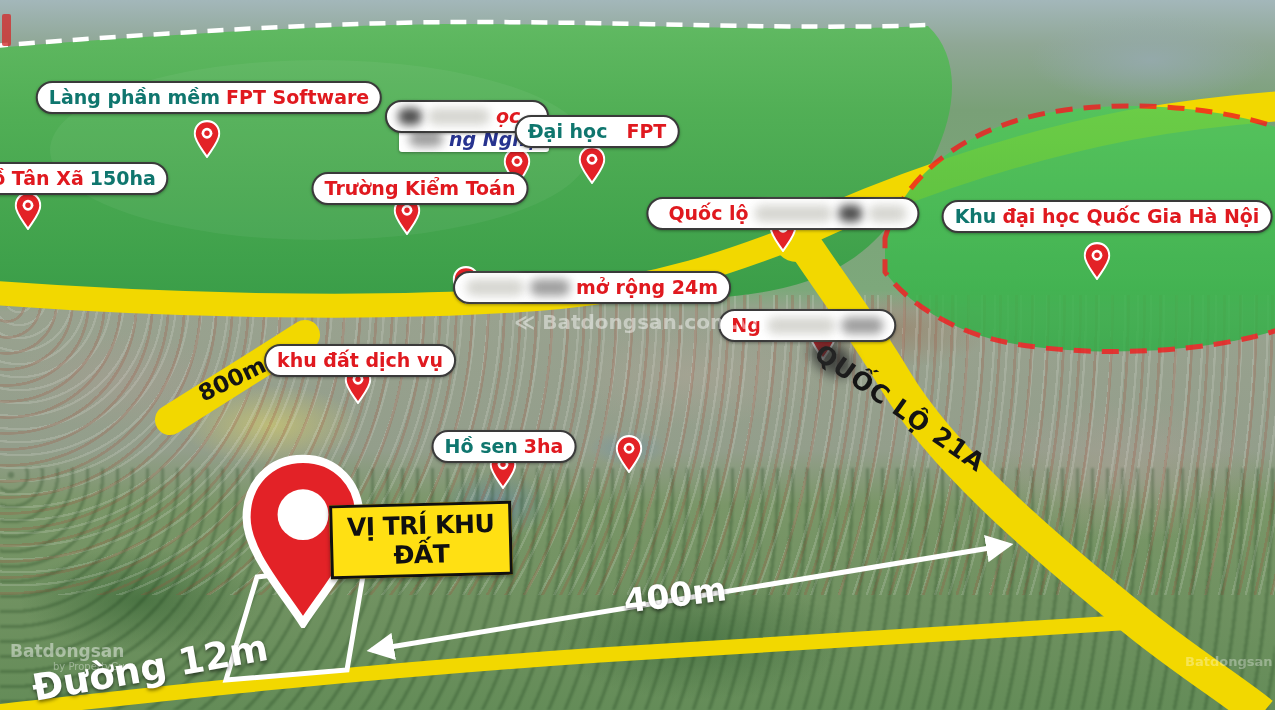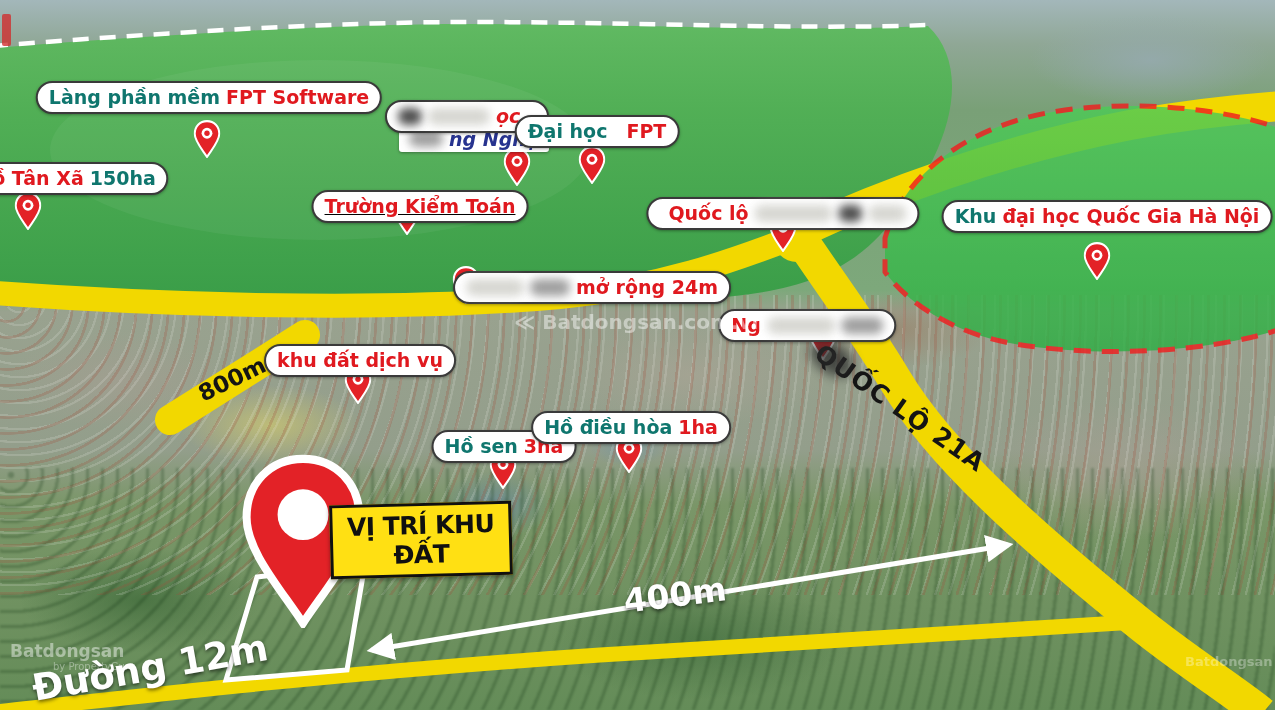--- a/index.html
+++ b/index.html
@@ -139,21 +139,21 @@
   <div class="pill" style="left:597px;top:115px;gap:19px;">
     <span class="dark">Đại học</span>
     <span class="red">FPT</span>
   </div>
 
   <div class="pill" style="left:66px;top:162px;">
     <span class="red">Hồ Tân Xã</span>
     <span class="dark">150ha</span>
   </div>
 
-  <div class="pill" style="left:420px;top:190px;text-decoration:underline;">
+  <div class="pill" style="left:420px;top:172px;">
     <span class="red">Trường Kiểm Toán</span>
   </div>
 
   <div class="pill" style="left:783px;top:197px;padding-left:20px;">
     <span class="red">Quốc lộ</span>
     <span class="redact light" style="width:78px"></span>
     <span class="redact darkblob" style="width:24px"></span>
     <span class="redact light" style="width:38px"></span>
   </div>
 
@@ -176,24 +176,20 @@
 
   <div class="pill" style="left:360px;top:344px;">
     <span class="red">khu đất dịch vụ</span>
   </div>
 
   <div class="pill" style="left:504px;top:430px;">
     <span class="dark">Hồ sen</span>
     <span class="red">3ha</span>
   </div>
 
-  <div class="pill" style="left:631px;top:411px;">
-    <span class="dark">Hồ điều hòa</span>
-    <span class="red">1ha</span>
-  </div>
 
   <div class="sitebox">
     <span>VỊ TRÍ KHU ĐẤT</span>
   </div>
 
   <div class="roadtext" style="left:232px;top:379px;font-size:23px;transform:translate(-50%,-50%) rotate(-26deg);">800m</div>
 
   <div class="roadtext" style="left:900px;top:408px;font-size:25px;letter-spacing:1px;transform:translate(-50%,-50%) rotate(35deg);">
     <span>QUỐC LỘ 21A</span>
     <span class="smudge" style="left:-8px;top:-2px;width:48px;height:30px;"></span>

